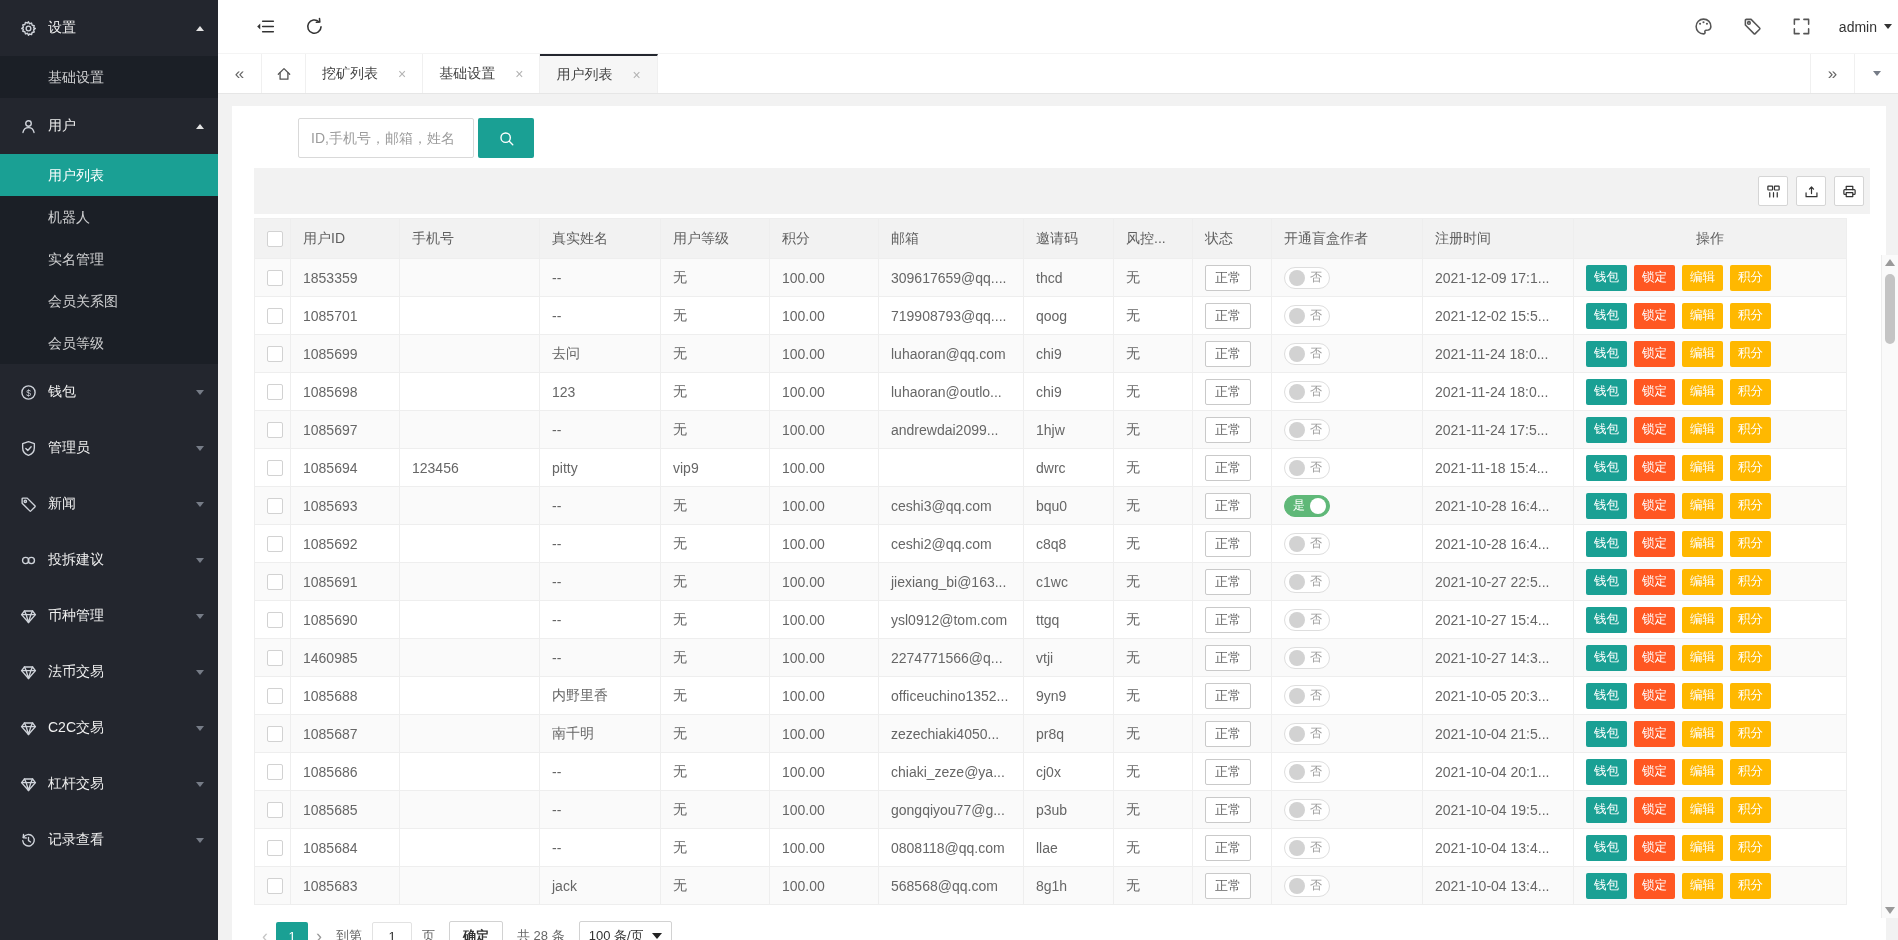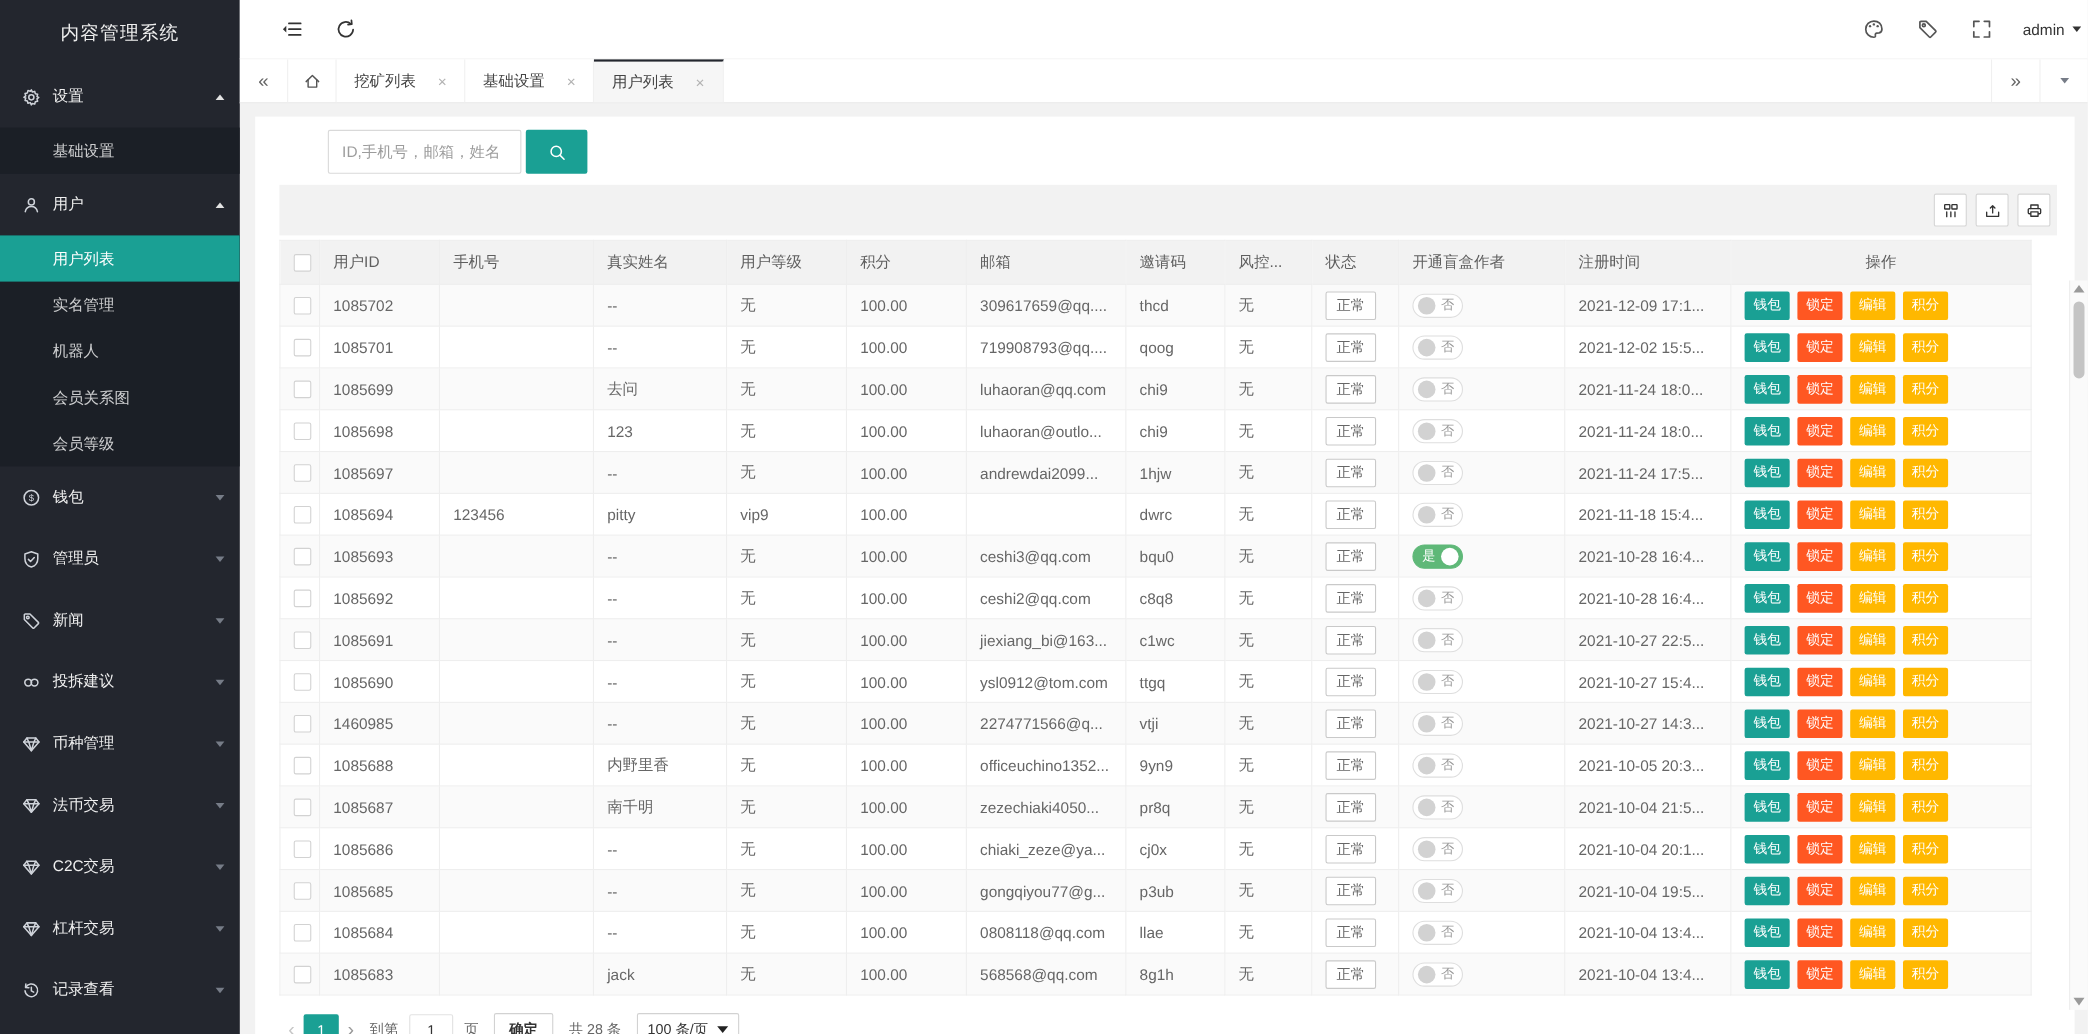--- a/index.html
+++ b/index.html
@@ -87,21 +87,20 @@
   .v-scroll .sb-up { margin-top:4px; width:0; height:0; border-left:5px solid transparent; border-right:5px solid transparent; border-bottom:7px solid #9a9a9a; }
   .v-scroll .sb-thumb { width:10px; height:70px; background:#c4c4c4; border-radius:5px; margin-top:8px; }
   .v-scroll .sb-down { margin-top:auto; margin-bottom:4px; width:0; height:0; border-left:5px solid transparent; border-right:5px solid transparent; border-top:7px solid #9a9a9a; }
 </style>
 </head>
 <body>
 
 <div class="app">
 
   <aside class="sidebar">
-    <div class="logo">内容管理系统</div>
     <nav class="menu">
         <div class="menu-item">
           <span class="ic">
             <svg viewBox="0 0 16 16" fill="none" stroke="currentColor" stroke-width="1.3" stroke-linecap="round" stroke-linejoin="round">
               <circle cx="8" cy="8" r="2.2"></circle>
               <path d="M8 1.6l.9 1.9 2-.6.5 2 2 .5-.6 2L14.4 8l-1.6 1.3.6 2-2 .5-.5 2-2-.6L8 14.4l-.9-1.9-2 .6-.5-2-2-.5.6-2L1.6 8l1.6-1.3-.6-2 2-.5.5-2 2 .6z"></path>
             </svg>
           </span>
           <span class="menu-label">设置</span>
           <i class="caret up"></i>
@@ -114,22 +113,22 @@
             <svg viewBox="0 0 16 16" fill="none" stroke="currentColor" stroke-width="1.3" stroke-linecap="round" stroke-linejoin="round">
               <circle cx="8" cy="5.2" r="2.6"></circle>
               <path d="M2.8 13.6c.6-3 2.6-4.5 5.2-4.5s4.6 1.5 5.2 4.5"></path>
             </svg>
           </span>
           <span class="menu-label">用户</span>
           <i class="caret up"></i>
         </div>
         <div class="submenu">
           <div class="submenu-item active">用户列表</div>
+          <div class="submenu-item">机器人</div>
           <div class="submenu-item">实名管理</div>
-          <div class="submenu-item">机器人</div>
           <div class="submenu-item">会员关系图</div>
           <div class="submenu-item">会员等级</div>
         </div>
         <div class="menu-item">
           <span class="ic">
             <svg viewBox="0 0 16 16" fill="none" stroke="currentColor" stroke-width="1.3" stroke-linecap="round" stroke-linejoin="round">
               <circle cx="8" cy="8" r="6.2"></circle>
               <text x="8" y="11" text-anchor="middle" font-size="8" fill="currentColor" stroke="none" font-family="sans-serif">$</text>
             </svg>
           </span>
@@ -362,21 +361,21 @@
                 <th>开通盲盒作者</th>
                 <th>注册时间</th>
                 <th class="center">操作</th>
               </tr>
             </thead>
           <tbody>
               <tr>
                 <td>
                   <div class="checkbox"></div>
                 </td>
-                <td>1085702</td>
+                <td>1853359</td>
                 <td></td>
                 <td>--</td>
                 <td>无</td>
                 <td>100.00</td>
                 <td>309617659@qq....</td>
                 <td>thcd</td>
                 <td>无</td>
                 <td><span class="status-btn">正常</span></td>
                 <td><div class="toggle off">
                     <span class="knob"></span>

